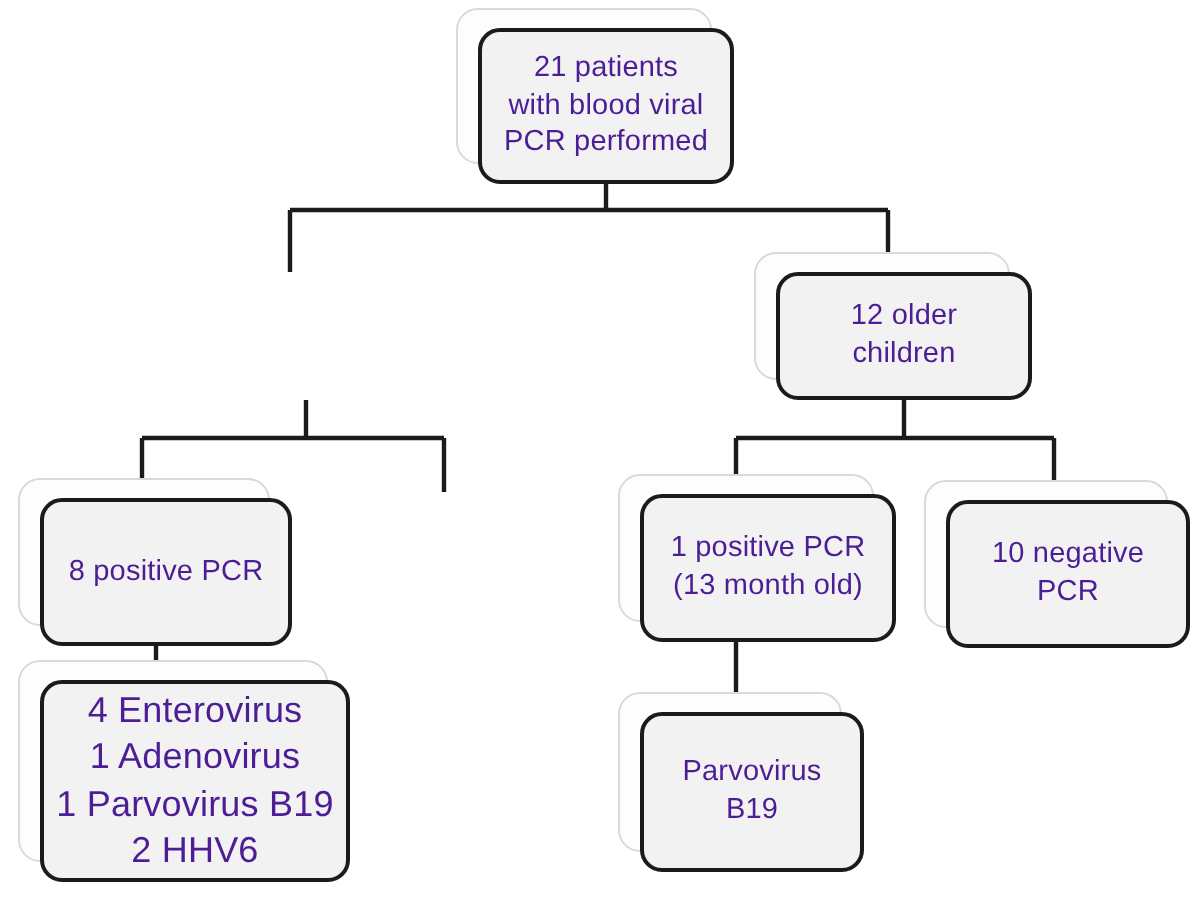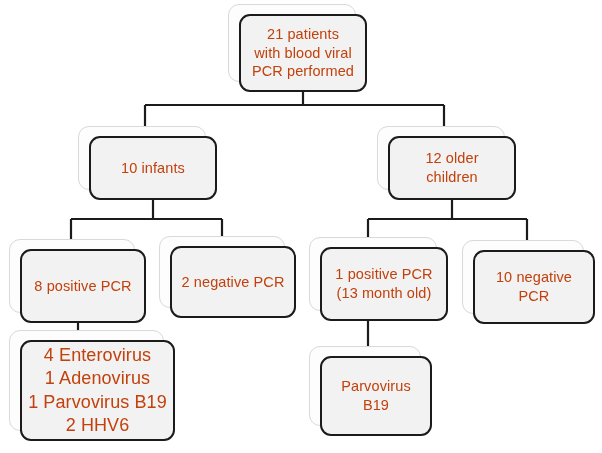--- a/index.html
+++ b/index.html
@@ -47,21 +47,21 @@
     box-sizing: border-box;
     border: 2px solid #1b1b1b;
     border-radius: 11px;
     background: #f2f2f2;
     display: flex;
     align-items: center;
     justify-content: center;
   }
   .node .label {
     text-align: center;
-    color: #c2410c;
+    color: #4c1d95;
     font-size: 14.5px;
     line-height: 1.28;
     letter-spacing: 0.1px;
     white-space: pre-line;
     padding: 0 6px;
   }
   .node.small .label { font-size: 18px; }
 </style>
 </head>
 <body>
@@ -93,48 +93,36 @@
 
   <div class="node" style="left:239px; top:14px; width:128px; height:78px;">
     <div class="ghost"></div>
     <div class="box">
       <span class="label">21 patients
 with blood viral
 PCR performed</span>
     </div>
   </div>
 
-  <div class="node" style="left:89px; top:136px; width:128px; height:64px;">
-    <div class="ghost"></div>
-    <div class="box">
-      <span class="label">10 infants</span>
-    </div>
-  </div>
 
   <div class="node" style="left:388px; top:136px; width:128px; height:64px;">
     <div class="ghost"></div>
     <div class="box">
       <span class="label">12 older
 children</span>
     </div>
   </div>
 
   <div class="node" style="left:20px; top:249px; width:126px; height:74px;border-radius:13px;">
     <div class="ghost"></div>
     <div class="box">
       <span class="label">8 positive PCR</span>
     </div>
   </div>
 
-  <div class="node" style="left:170px; top:246px; width:126px; height:72px;">
-    <div class="ghost"></div>
-    <div class="box">
-      <span class="label">2 negative PCR</span>
-    </div>
-  </div>
 
   <div class="node" style="left:320px; top:247px; width:128px; height:74px;">
     <div class="ghost"></div>
     <div class="box">
       <span class="label">1 positive PCR
 (13 month old)</span>
     </div>
   </div>
 
   <div class="node" style="left:473px; top:250px; width:122px; height:74px;text-decoration:underline;">

